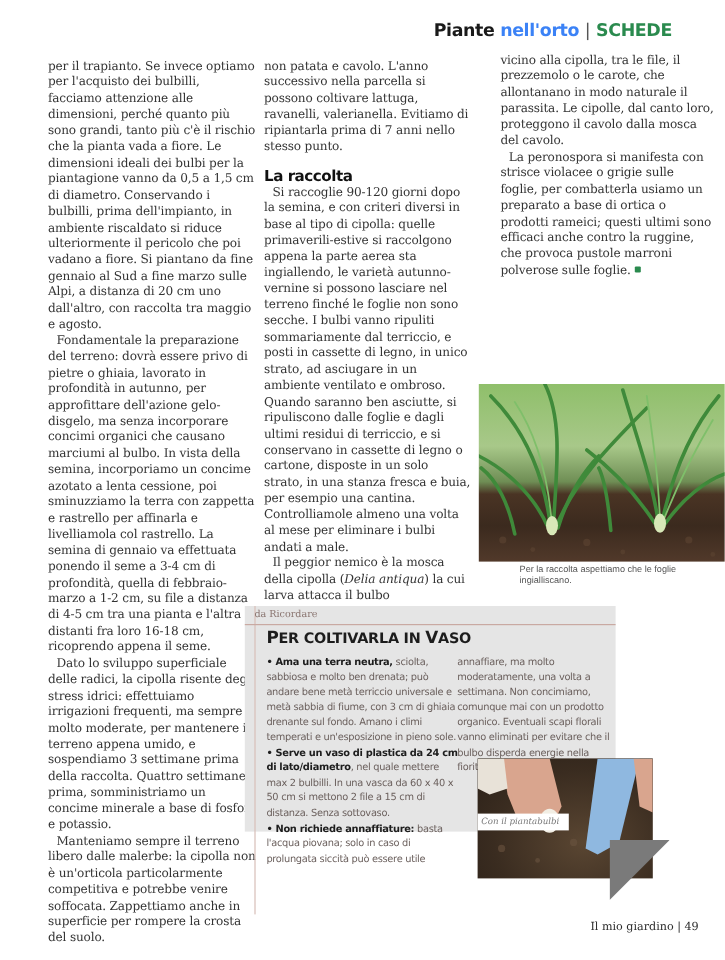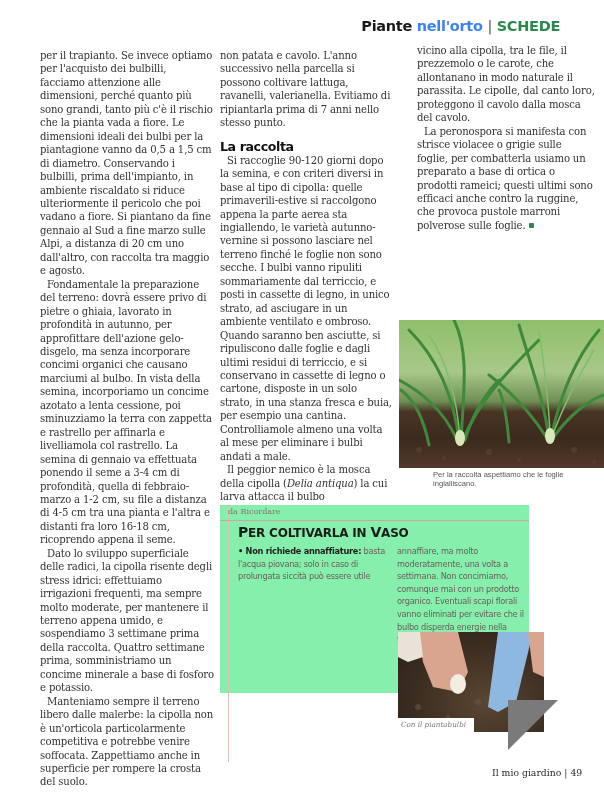--- a/index.html
+++ b/index.html
@@ -20,33 +20,33 @@
   .col2 { left: 220px; top: 49px; width: 172px; }
   .col3 { left: 397px; top: 44px; width: 178px; margin-left: 20px; }
 
   .dot { display: inline-block; width: 5px; height: 5px; background: #2a8a4e; border-radius: 1px; margin-left: 3px; vertical-align: 1px; }
 
   .photo1 { position: absolute; left: 399px; top: 320px; width: 205px; height: 148px; overflow: hidden;
     background: linear-gradient(180deg, #8fbf6a 0%, #a8c889 35%, #6f8e55 55%, #4a3424 62%, #3b2a1e 80%, #51392a 100%); }
   .photo1 svg { position: absolute; left: 0; top: 0; }
   .caption1 { position: absolute; left: 399px; top: 470px; font-size: 7.6px; color: #555; font-family: Liberation Sans, sans-serif; margin-left: 34px; }
 
-  .box { position: absolute; left: 220px; top: 505px; width: 309px; height: 188px; background: #86efac; }
+  .box { position: absolute; left: 204px; top: 505px; width: 309px; height: 188px; background: #e5e5e5; }
   .box-tag { position: absolute; left: 8px; top: 2px; font-size: 8px; color: #8a7570; font-family: "DejaVu Serif", serif; }
   .box-line { position: absolute; left: 0; top: 15px; width: 309px; height: 1px; background: #c9a9a2; }
   .box-vline { position: absolute; left: 8px; top: 0; width: 1px; height: 257px; background: #d8bfb8; }
   .box-title { position: absolute; left: 18px; top: 19px; font-family: "DejaVu Sans", sans-serif; font-weight: bold; font-size: 12px; color: #1c1c1c; letter-spacing: -0.2px; }
   .box-title .big { font-size: 14px; }
   .box-colL { position: absolute; left: 18px; top: 40px; width: 162px; font-family: "DejaVu Sans", sans-serif; font-size: 8.2px; line-height: 12.6px; color: #6a5f5c; letter-spacing: -0.25px; }
   .box-colL b { color: #1d1d1d; font-weight: bold; }
   .box-colR { position: absolute; left: 177px; top: 40px; width: 130px; font-family: "DejaVu Sans", sans-serif; font-size: 8.2px; line-height: 12.6px; color: #6a5f5c; letter-spacing: -0.25px; }
 
   .photo2 { position: absolute; left: 398px; top: 632px; width: 146px; height: 100px; overflow: hidden;
     background: radial-gradient(ellipse at 60% 70%, #5a4632 0%, #3a2c20 60%, #2a2018 100%); }
-  .caption2 { position: absolute; left: 398px; top: 718px; width: 76px; height: 14px; background: #ffffff; font-size: 7.2px; font-style: italic; color: #777; padding: 2px 3px; font-family: "DejaVu Serif", serif; }
+  .caption2 { position: absolute; left: 398px; top: 678px; width: 76px; height: 14px; background: #ffffff; font-size: 7.2px; font-style: italic; color: #777; padding: 2px 3px; font-family: "DejaVu Serif", serif; }
   .corner-svg { position: absolute; left: 508px; top: 700px; }
 
   .footer { position: absolute; left: 492px; top: 767px; font-size: 9.3px; color: #2a2a2a; font-family: "DejaVu Serif", serif; }
 </style>
 </head>
 <body>
 
 <div class="header">
   <span class="k1">Piante</span>
   <span class="k2">nell'orto</span>
@@ -109,20 +109,22 @@
 <div class="caption1">Per la raccolta aspettiamo che le foglie ingialliscano.</div>
 
 <div class="box">
   <div class="box-vline"></div>
   <div class="box-tag">da Ricordare</div>
   <div class="box-line"></div>
   <div class="box-title">
     <span class="big">P</span><span>ER COLTIVARLA IN </span><span class="big">V</span><span>ASO</span>
   </div>
   <div class="box-colL">
+    <div><b>• Ama una terra neutra,</b><span> sciolta, sabbiosa e molto ben drenata; può andare bene metà terriccio universale e metà sabbia di fiume, con 3 cm di ghiaia drenante sul fondo. Amano i climi temperati e un'esposizione in pieno sole.</span></div>
+    <div><b>• Serve un vaso di plastica da 24 cm di lato/diametro</b><span>, nel quale mettere max 2 bulbilli. In una vasca da 60 x 40 x 50 cm si mettono 2 file a 15 cm di distanza. Senza sottovaso.</span></div>
     <div><b>• Non richiede annaffiature:</b><span> basta l'acqua piovana; solo in caso di prolungata siccità può essere utile</span></div>
   </div>
   <div class="box-colR">annaffiare, ma molto moderatamente, una volta a settimana. Non concimiamo, comunque mai con un prodotto organico. Eventuali scapi florali vanno eliminati per evitare che il bulbo disperda energie nella fioritura.</div>
 </div>
 
 <div class="photo2">
   <svg width="146" height="100" viewBox="0 0 146 100">
     <path d="M20 0 L60 0 L70 40 L60 60 L35 55 L25 30 Z" fill="#d9a58e"></path>
     <path d="M0 0 L22 0 L25 25 L10 30 L0 25 Z" fill="#e8e2d8"></path>
     <ellipse cx="60" cy="52" rx="8" ry="10" fill="#f2eee4"></ellipse>

